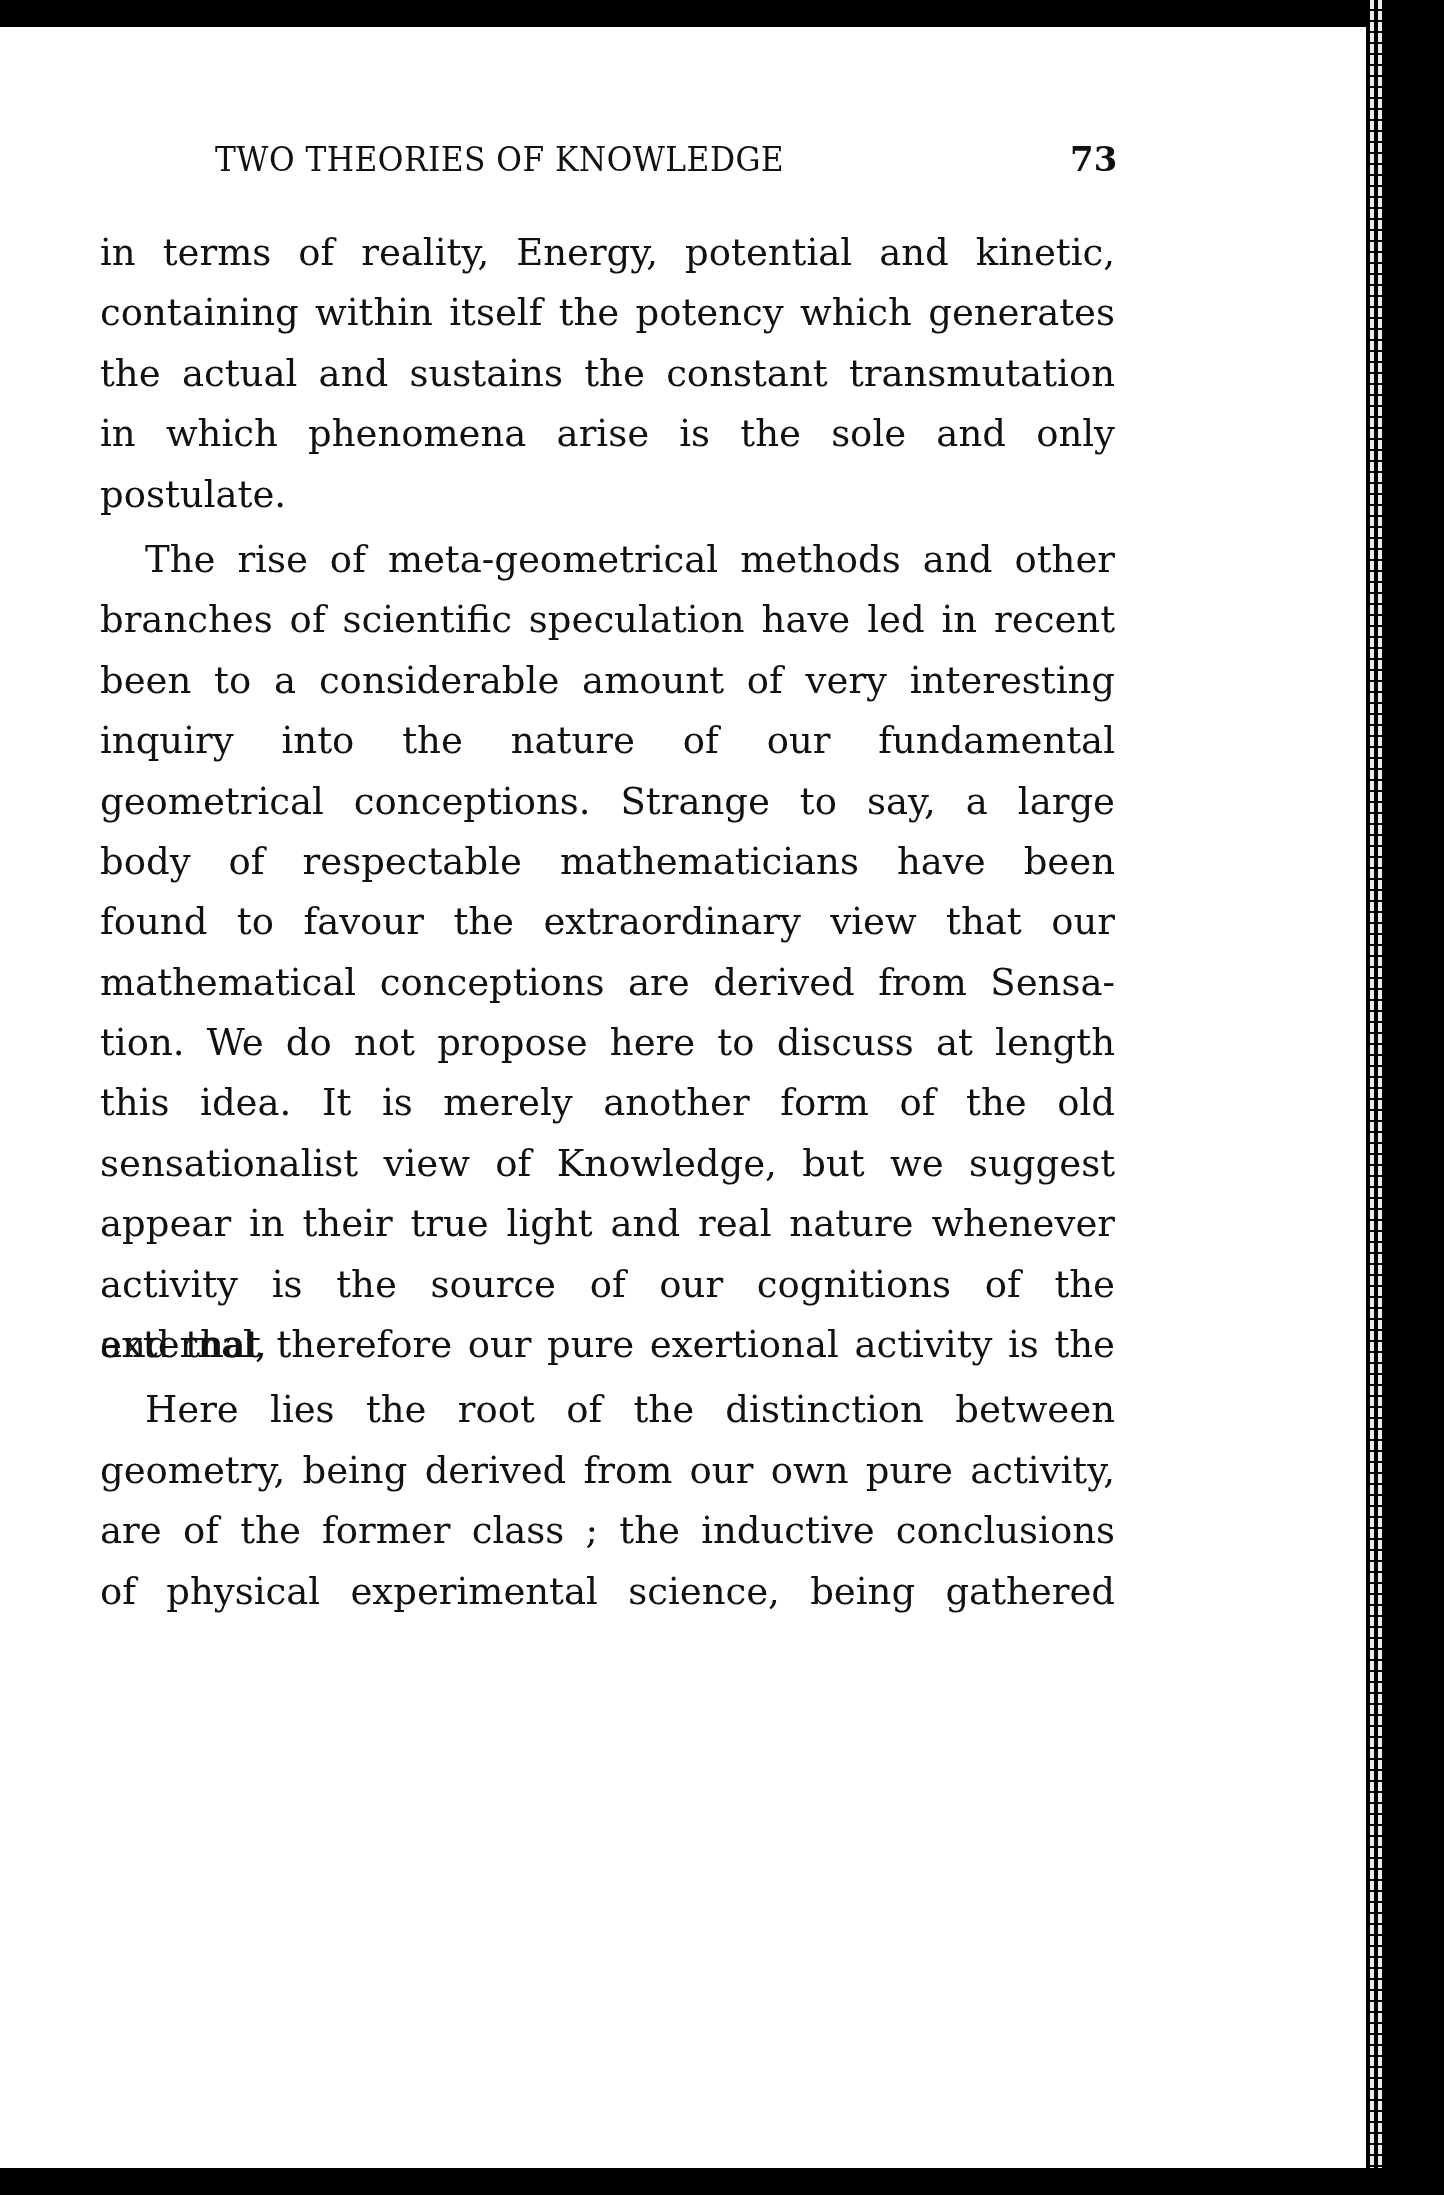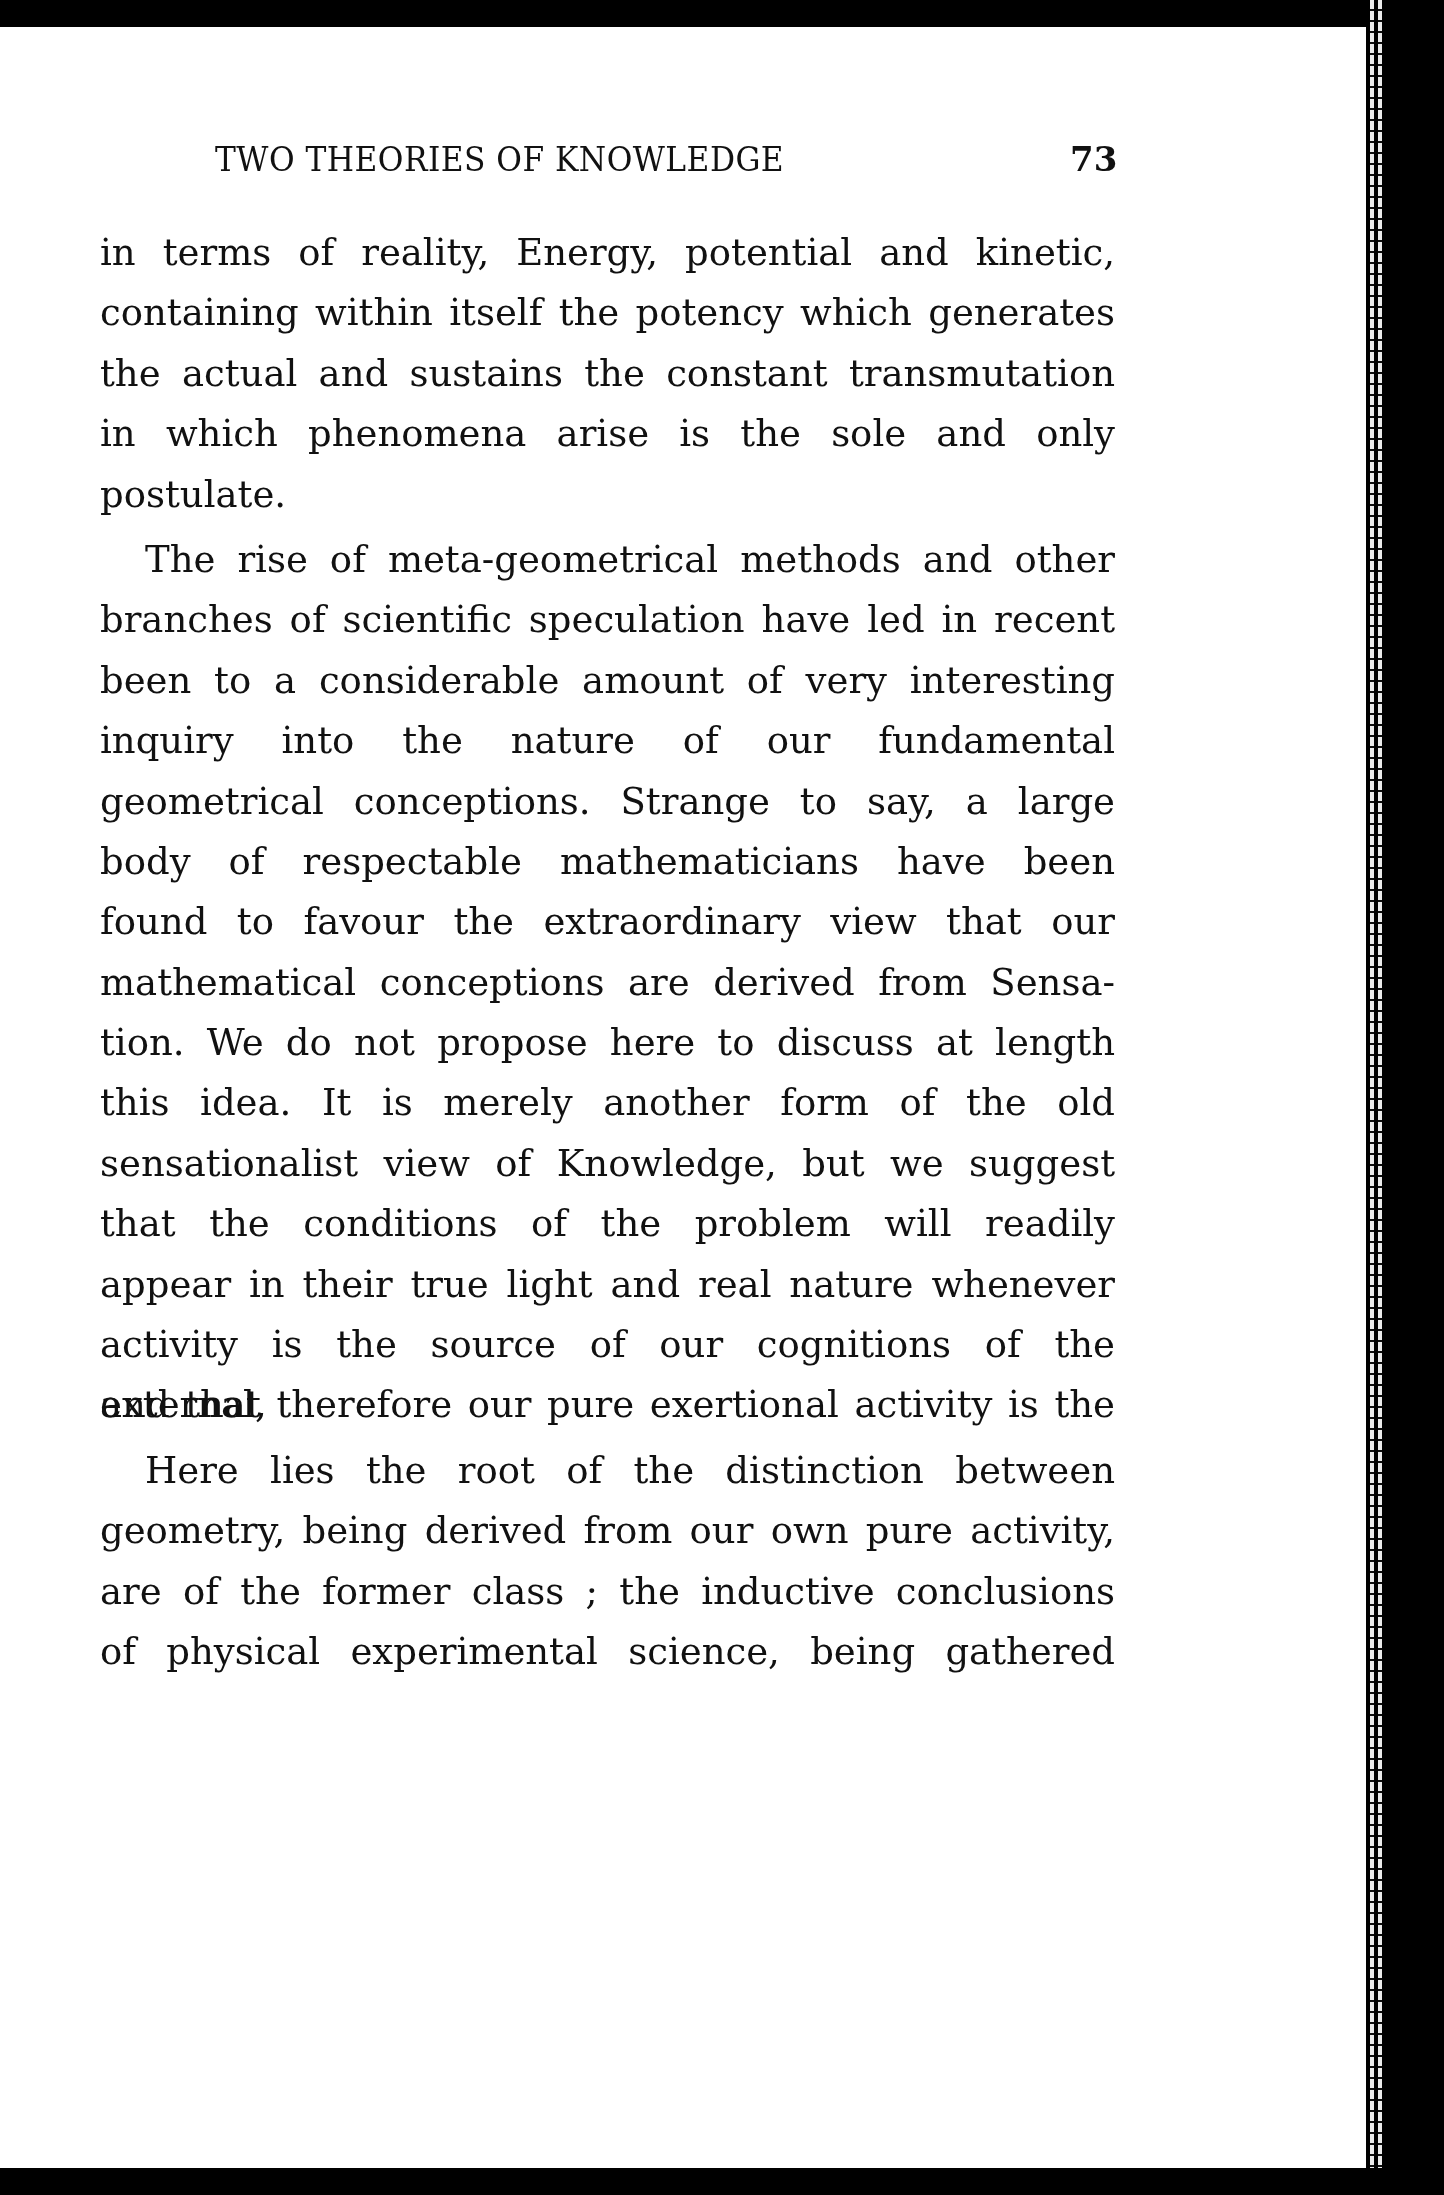--- a/index.html
+++ b/index.html
@@ -150,21 +150,20 @@
       <span class="line"><span class="fit">branches of scientific speculation have led in recent</span></span>
       <span class="line"><span class="fit">been to a considerable amount of very interesting</span></span>
       <span class="line"><span class="fit">inquiry into the nature of our fundamental</span></span>
       <span class="line"><span class="fit">geometrical conceptions.  Strange to say, a large</span></span>
       <span class="line"><span class="fit">body of respectable mathematicians have been</span></span>
       <span class="line"><span class="fit">found to favour the extraordinary view that our</span></span>
       <span class="line"><span class="fit">mathematical conceptions are derived from Sensa-</span></span>
       <span class="line"><span class="fit">tion.  We do not propose here to discuss at length</span></span>
       <span class="line"><span class="fit">this idea.  It is merely another form of the old</span></span>
       <span class="line"><span class="fit">sensationalist view of Knowledge, but we suggest</span></span>
-      <span class="line"><span class="fit">that the conditions of the problem will readily</span></span>
       <span class="line"><span class="fit">appear in their true light and real nature whenever</span></span>
       <span class="line"><span class="fit">activity is the source of our cognitions of the external,</span></span>
       <span class="line"><span class="fit">and that therefore our pure exertional activity is the</span></span>
     </p>
 
     <p class="para">
       <span class="line indent"><span class="fit">Here lies the root of the distinction between</span></span>
       <span class="line"><span class="fit">geometry, being derived from our own pure activity,</span></span>
       <span class="line"><span class="fit">are of the former class ;  the inductive conclusions</span></span>
       <span class="line"><span class="fit">of physical experimental science, being gathered</span></span>

